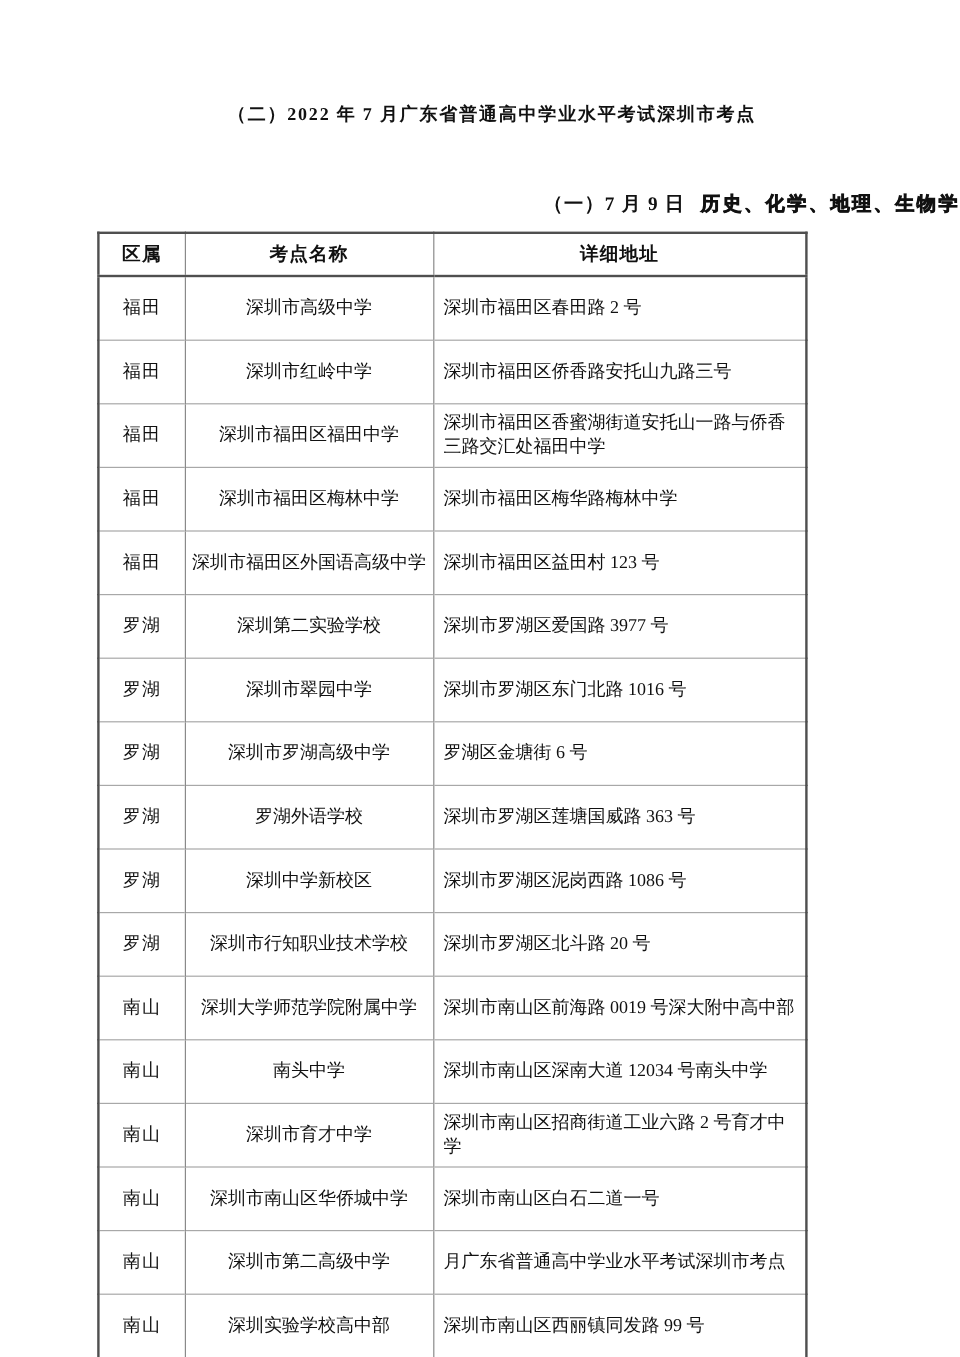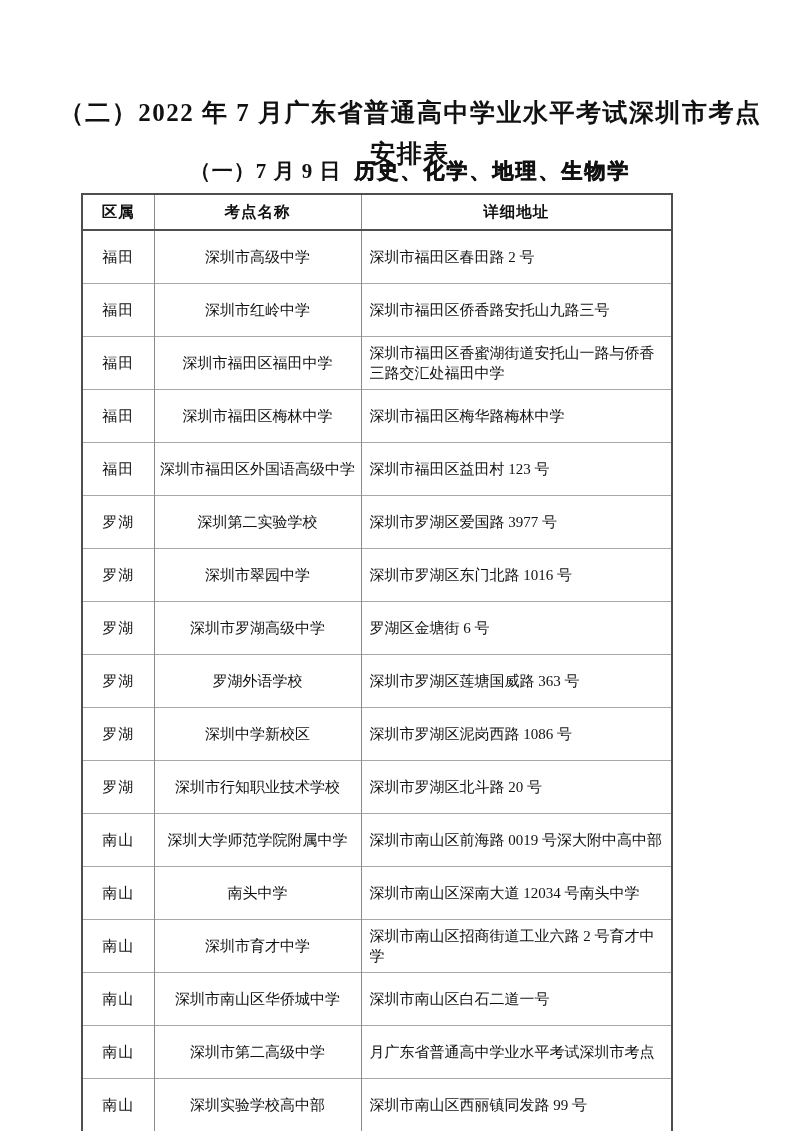--- a/index.html
+++ b/index.html
@@ -13,32 +13,32 @@
   html,body{background:#ffffff;}
   .page{
     position:relative;
     width:800px;height:1131px;
     background:var(--page-bg);
     font-family:"Liberation Serif","DejaVu Serif",serif;
     color:var(--text-color);
     overflow:hidden;
   }
   .heading{
-    position:absolute;top:92px;left:20px;right:0;
+    position:absolute;top:76px;left:20px;right:0;
     text-align:center;
     font-weight:bold;
-    font-size:25px;
+    font-size:15px;
     line-height:41px;
     letter-spacing:1.5px;
   }
   .subtitle{
     position:absolute;top:155px;left:20px;right:0;
-    text-align:center;
+    text-align:right;
     font-weight:bold;
-    font-size:21px;
+    font-size:16px;
     line-height:32px;
     letter-spacing:1px;
     white-space:nowrap;
   }
   .subtitle .subjects{
     margin-left:13px;
     font-weight:900;
     letter-spacing:2px;
     -webkit-text-stroke:0.6px var(--text-color);
   }
@@ -75,21 +75,20 @@
   td.c2{text-align:center;padding:16px 2px;}
   td.c3{text-align:left;padding:2px 2px 2px 8px;}
 </style>
 </head>
 <body>
 
 <div class="page">
 
   <div class="heading">
     <div>（二）2022 年 7 月广东省普通高中学业水平考试深圳市考点</div>
-    <div>安排表</div>
   </div>
 
   <div class="subtitle"><span>（一）7 月 9 日</span><span class="subjects">历史、化学、地理、生物学</span></div>
 
   <table class="sites">
     <colgroup>
       <col class="col-district">
         <col class="col-site">
         <col class="col-address">
     </colgroup>

